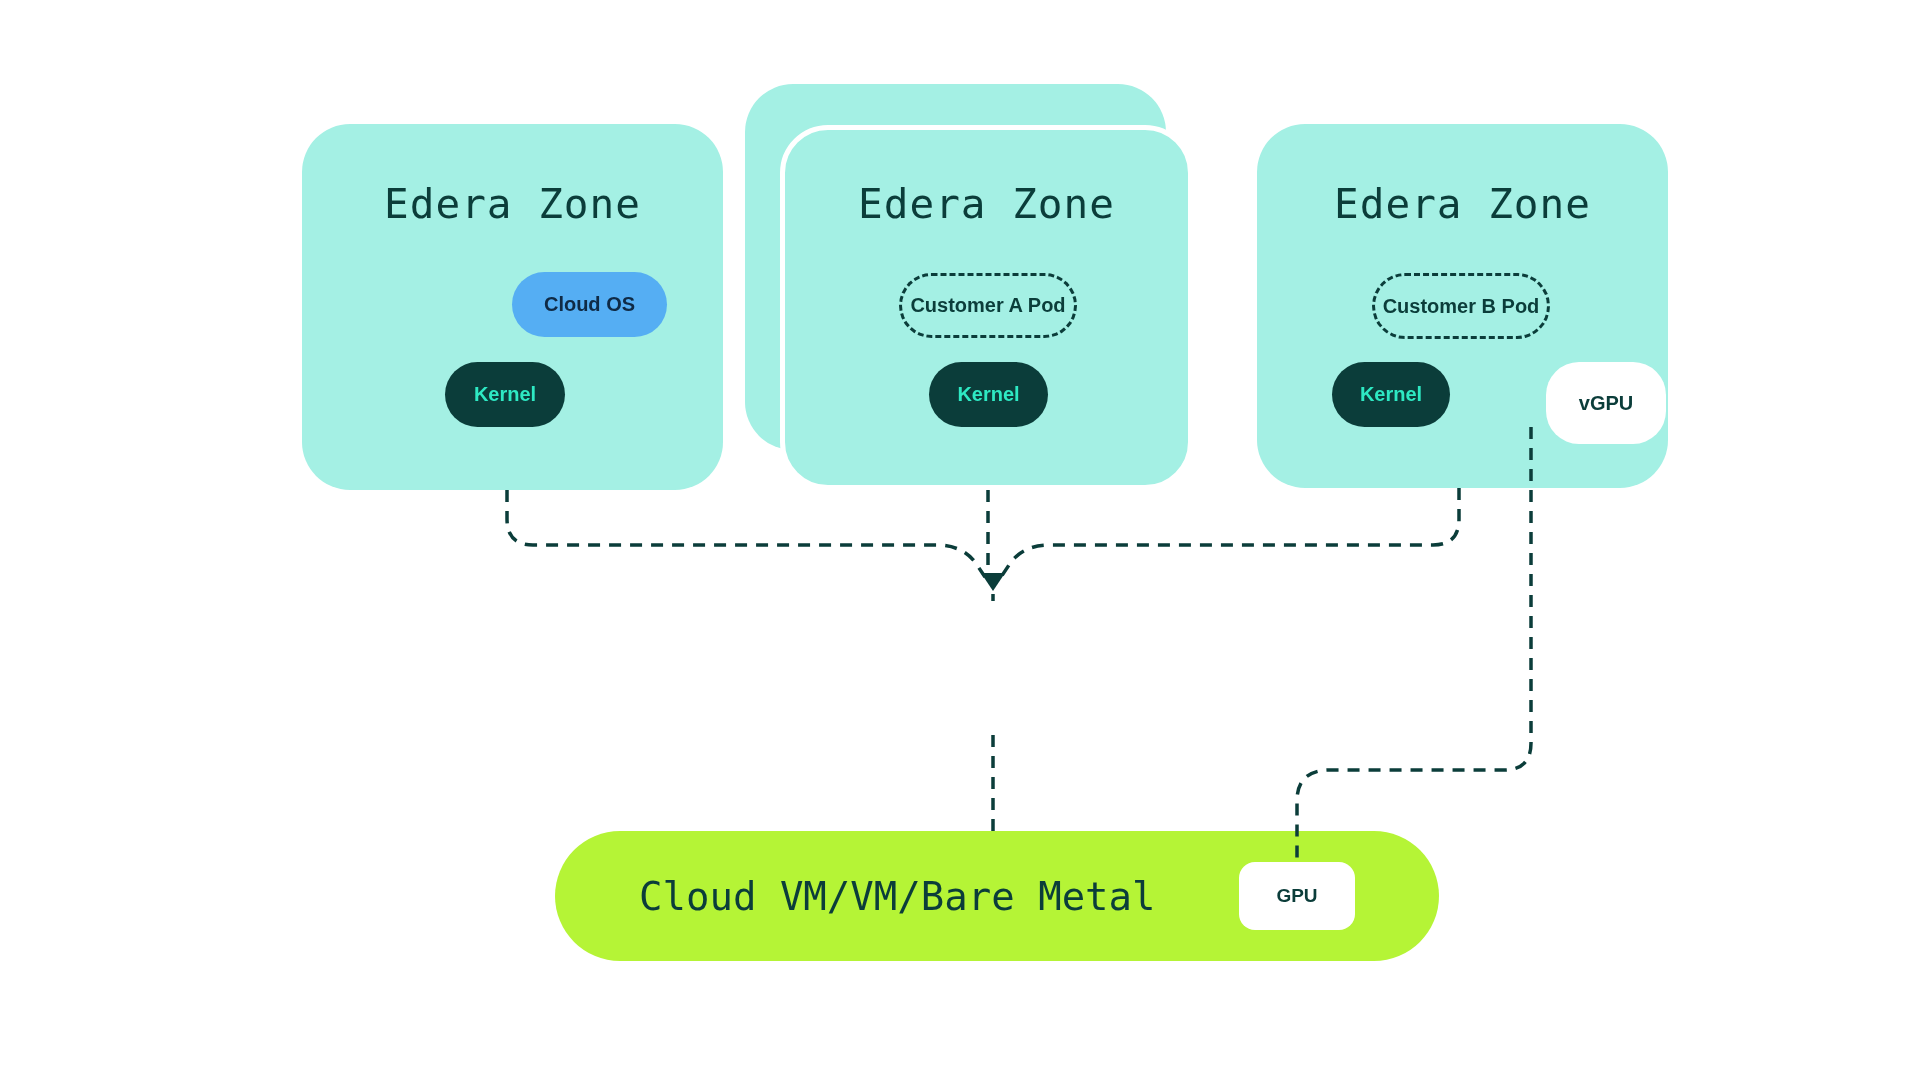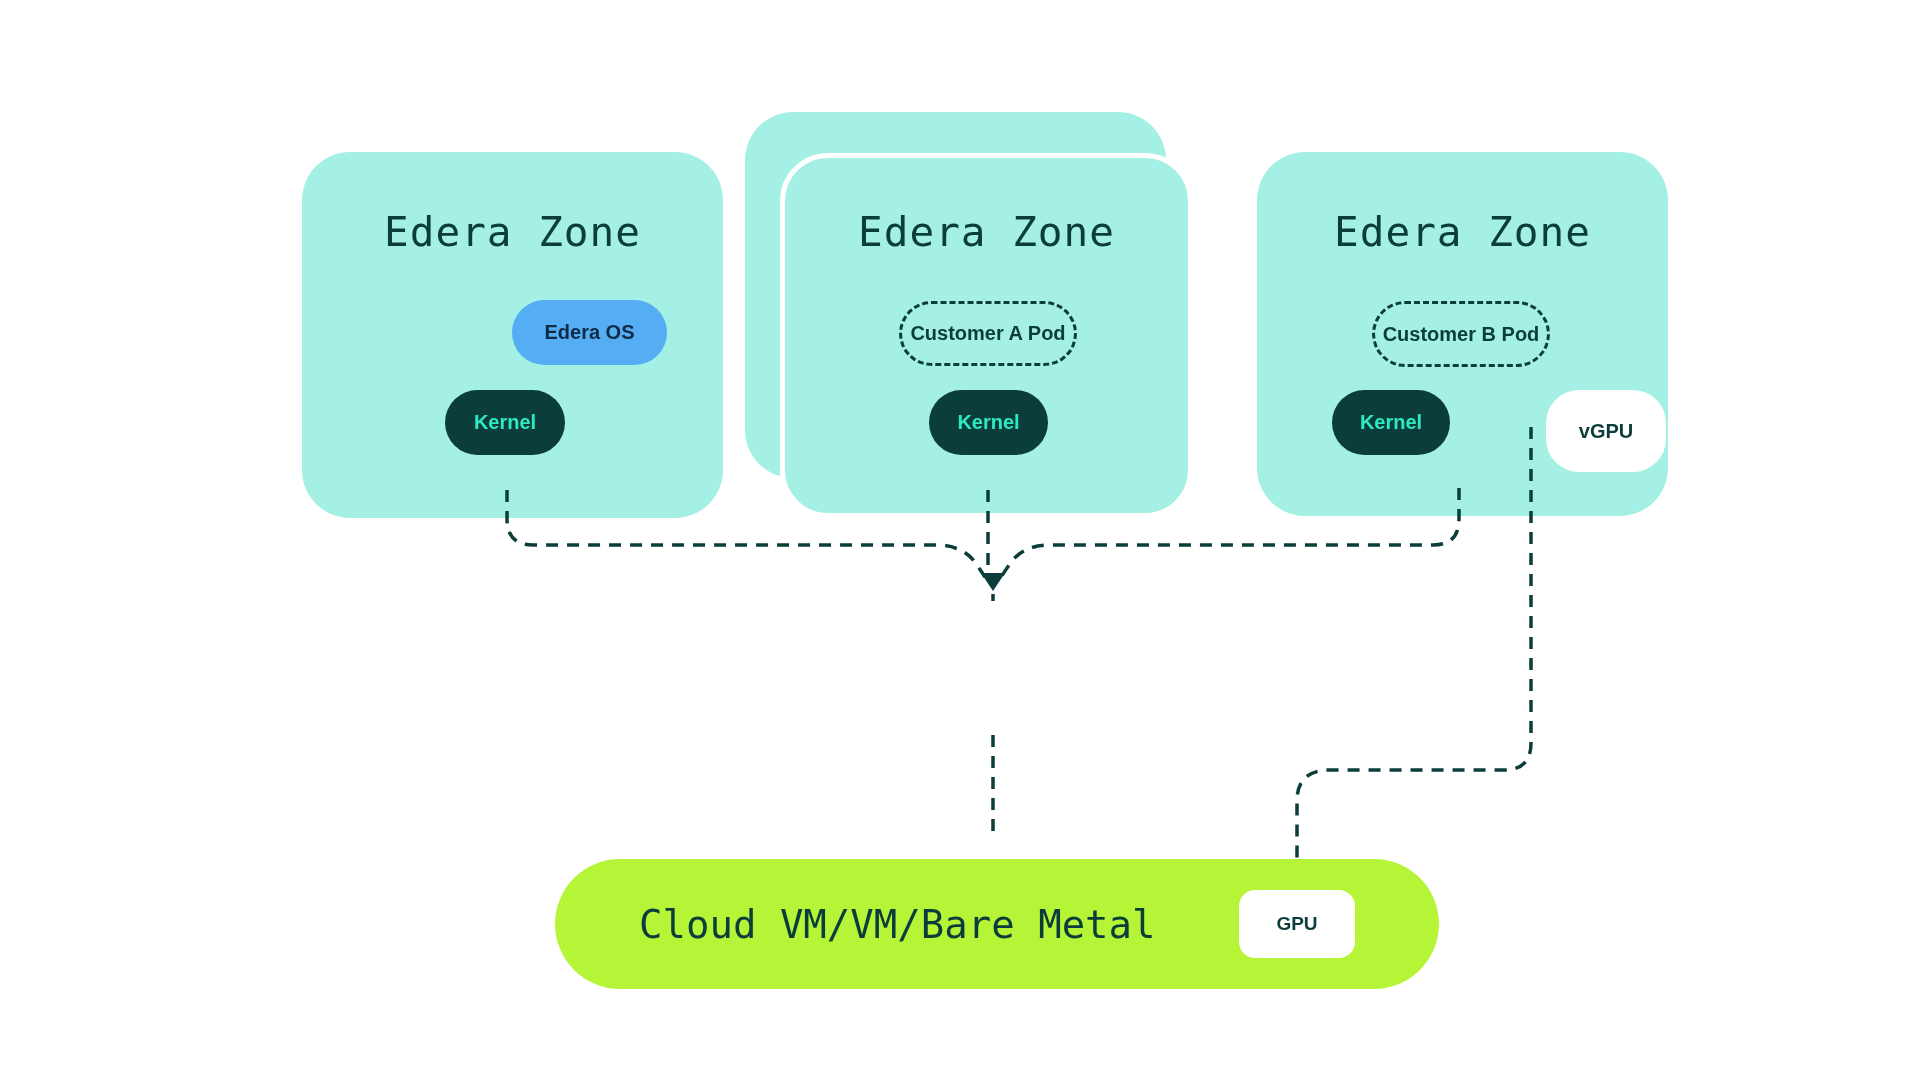--- a/index.html
+++ b/index.html
@@ -1,20 +1,20 @@
 <!DOCTYPE html>
 <html style="--mint: #A4F0E4; --dark: #0B3D3A; --turquoise: #2EE9C3; --pale_mint: #A9F3E3; --lime: #B5F436; --purple: #D7A7F4; --blue: #55AEF3; --ink_purple: #1E1237; --ink_navy: #0F2A45; --white: #FFFFFF; --connector: #0B3D3A;"><head>
 <meta charset="utf-8">
 <style>
   html,body{margin:0;padding:0;background:#ffffff;}
   #canvas{
     position:relative;width:1920px;height:1080px;background:#ffffff;
     overflow:hidden;font-family:"Liberation Sans",sans-serif;
   }
-  .abs{position:absolute;margin-top:28px;}
+  .abs{position:absolute;}
   .zone-card{
     background:var(--mint);border-radius:48px;
   }
   .zone-card.front{border:5px solid var(--white);box-sizing:border-box;}
   .zone-title{
     font-family:"DejaVu Sans Mono",monospace;
     font-size:41px;color:var(--dark);text-align:center;
     white-space:nowrap;letter-spacing:1px;
   }
   .pill{
@@ -45,21 +45,21 @@
   .connector-solid{stroke:var(--connector);stroke-width:3.5;fill:none;}
   .arrowhead{fill:var(--connector);}
 </style>
 </head>
 <body>
 
 <div id="canvas">
 
   <div class="abs zone-card" style="left:302px;top:124px;width:421px;height:366px;"></div>
   <div class="abs zone-title" style="left:302px;top:180px;width:421px;">Edera Zone</div>
-  <div class="abs pill blue" style="left:512px;top:272px;width:155px;height:65px;">Edera OS</div>
+  <div class="abs pill blue" style="left:512px;top:272px;width:155px;height:65px;">Cloud OS</div>
   <div class="abs pill dark" style="left:445px;top:362px;width:120px;height:65px;">Kernel</div>
 
   <div class="abs zone-card" style="left:745px;top:84px;width:421px;height:366px;"></div>
   <div class="abs zone-card front" style="left:780px;top:125px;width:413px;height:365px;"></div>
   <div class="abs zone-title" style="left:780px;top:180px;width:413px;">Edera Zone</div>
   <div class="abs pill dashed" style="left:899px;top:273px;width:178px;height:65px;">Customer A Pod</div>
   <div class="abs pill dark" style="left:929px;top:362px;width:119px;height:65px;">Kernel</div>
 
   <div class="abs zone-card" style="left:1257px;top:124px;width:411px;height:364px;"></div>
   <div class="abs zone-title" style="left:1257px;top:180px;width:411px;">Edera Zone</div>

